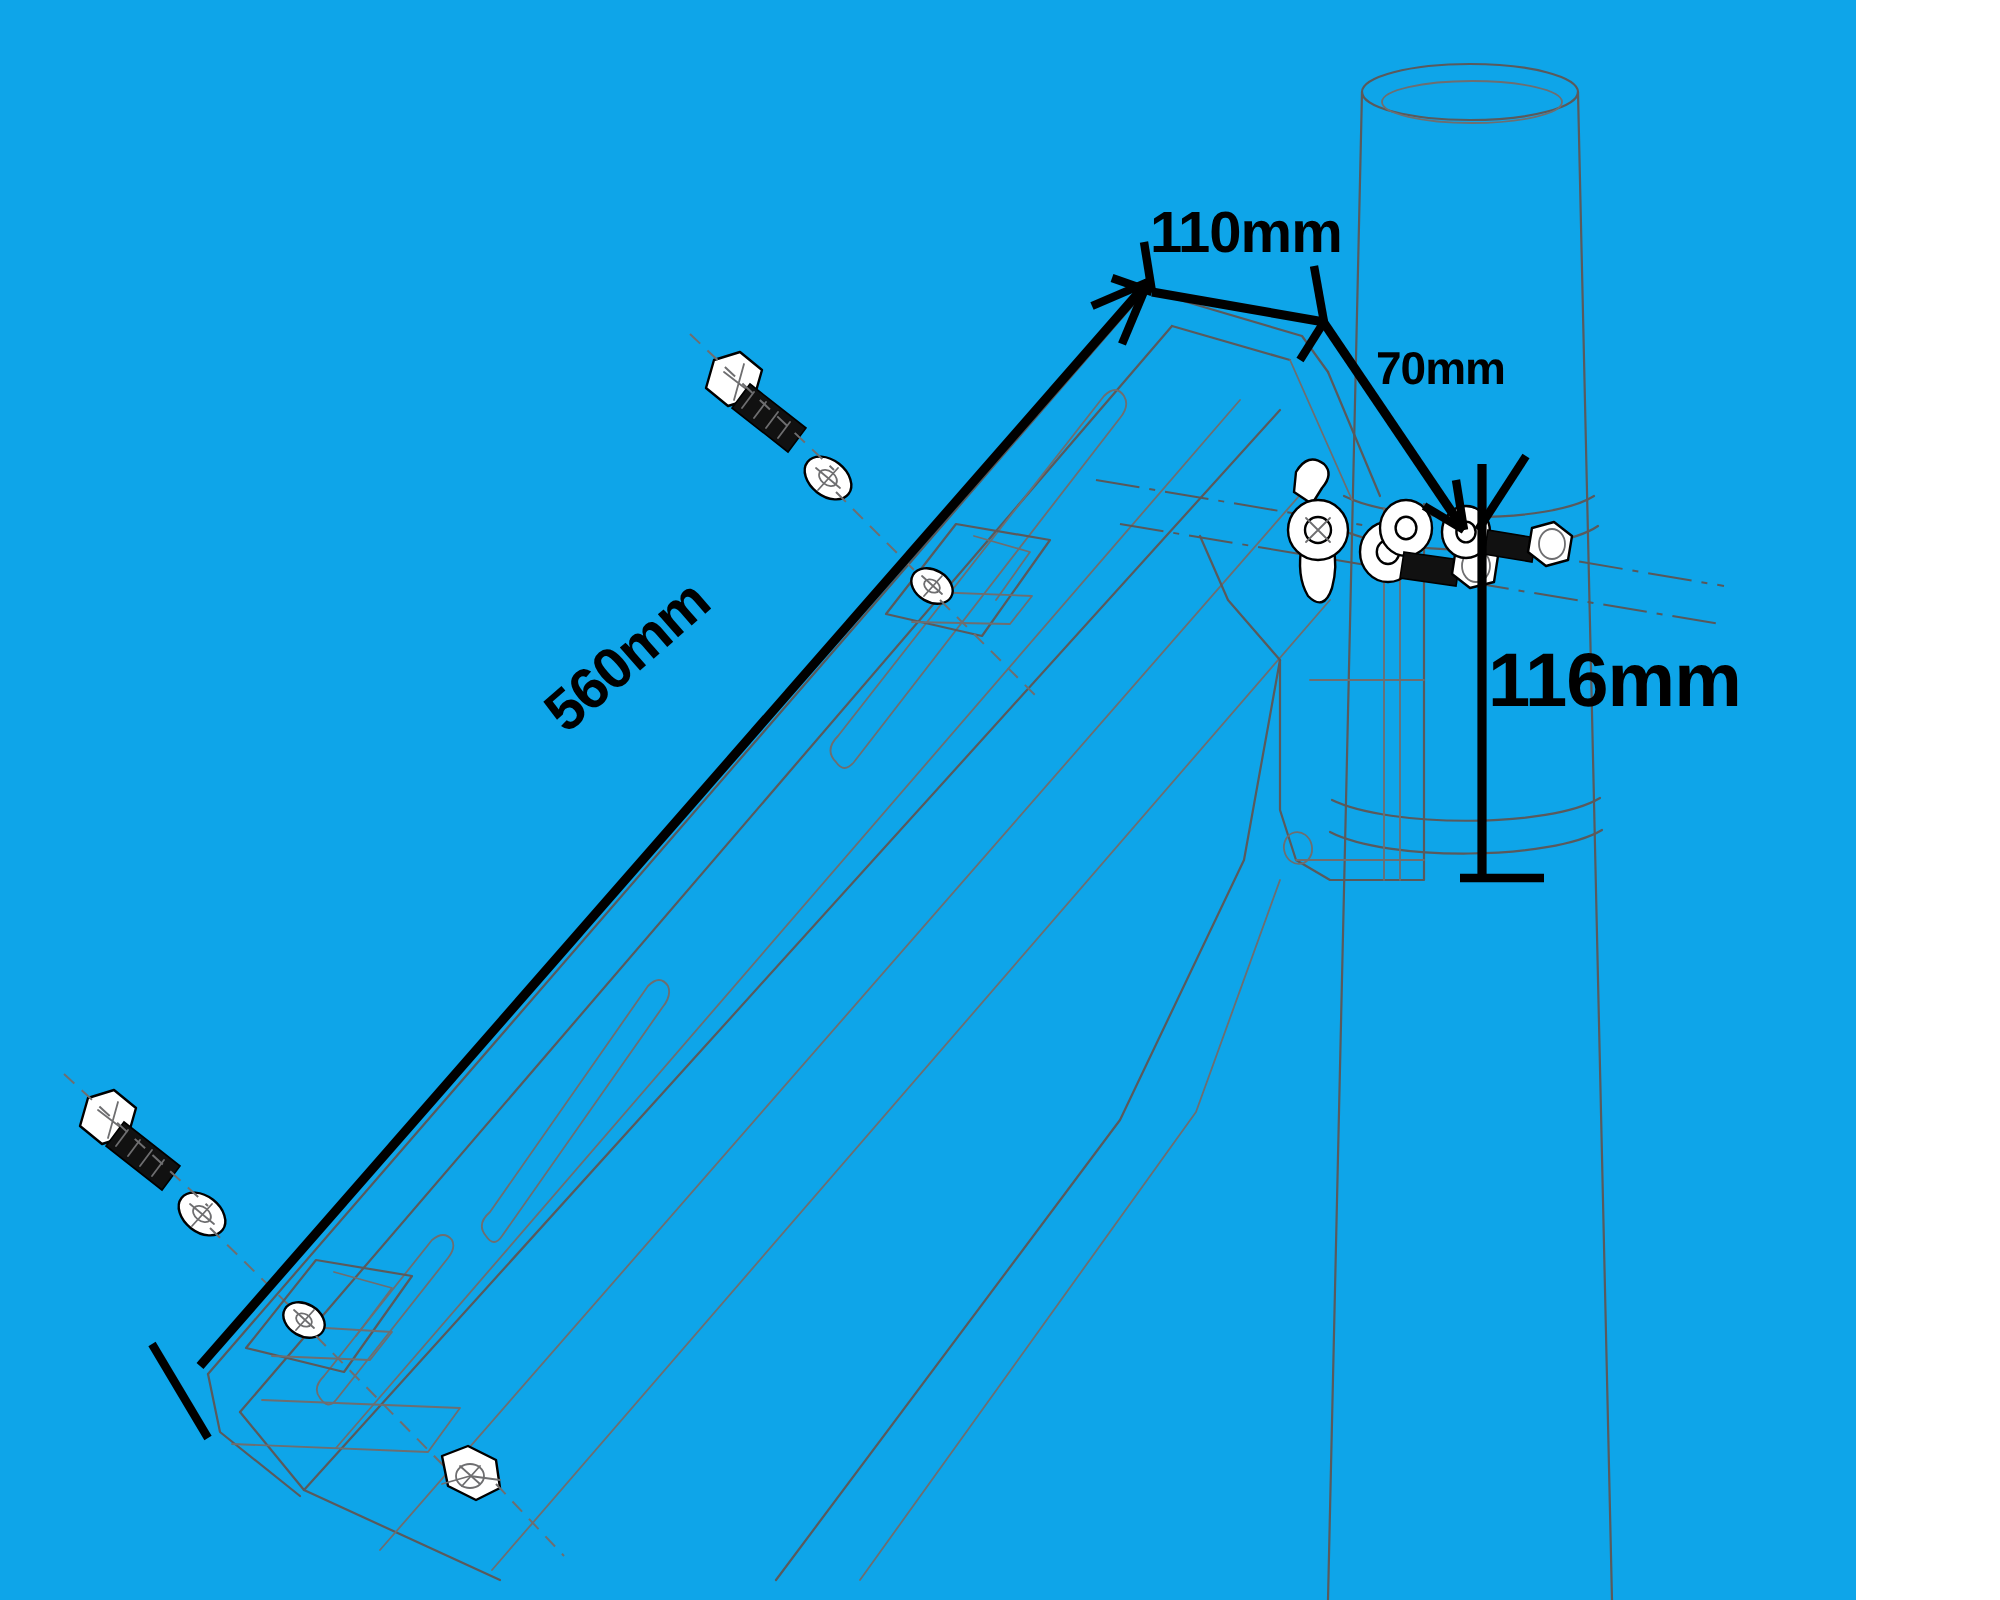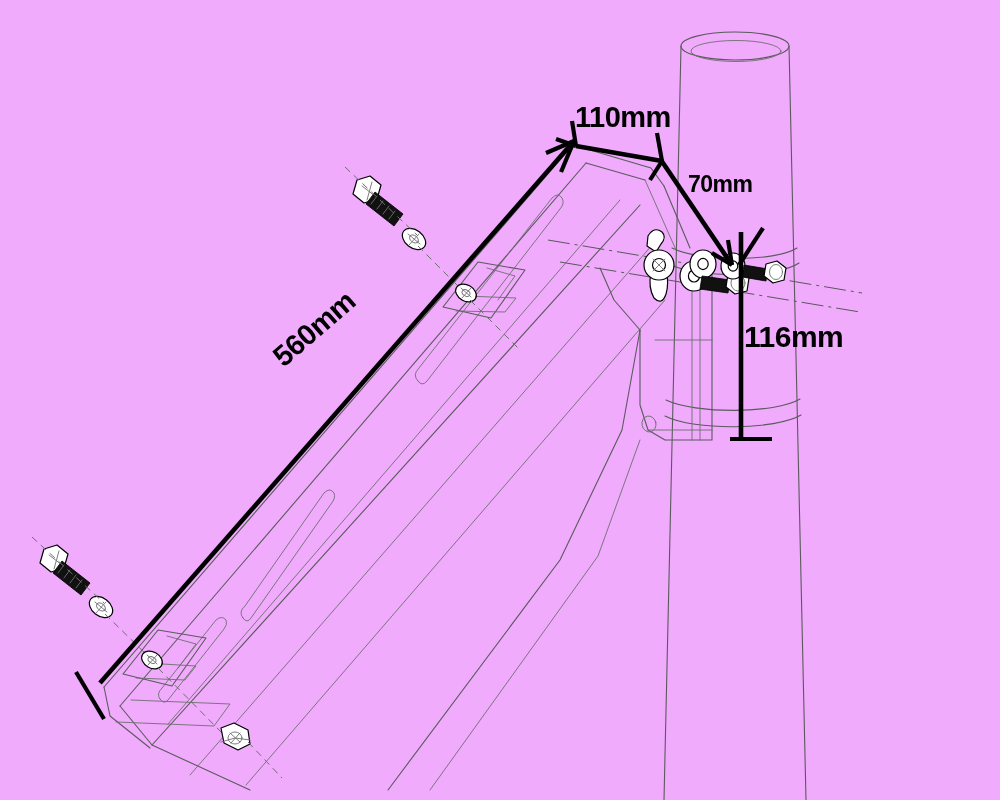--- a/index.html
+++ b/index.html
@@ -1,32 +1,32 @@
 <!DOCTYPE html>
 <html><head>
 <meta charset="utf-8">
 <title>Bracket Assembly Drawing</title>
 <style>
   html,body{margin:0;padding:0;background:#ffffff;}
   body{width:1000px;height:800px;overflow:hidden;
        font-family:"Liberation Sans",sans-serif;}
-  #stage{position:relative;width:1000px;height:800px;background:#f0abfc;}
+  #stage{position:relative;width:928px;height:800px;background:#0ea5e9;}
   svg#drawing{position:absolute;left:0;top:0;width:1000px;height:800px;display:block;}
   .dim-label{
     position:absolute;
     font-family:"Liberation Sans",sans-serif;
     font-weight:bold;
     color:#000;
     white-space:nowrap;
     letter-spacing:-0.5px;
     line-height:1;
   }
   #lbl-110{left:575px;top:103px;font-size:29px;}
   #lbl-70 {left:688px;top:173px;font-size:23px;}
-  #lbl-116{left:744px;top:322px;font-size:30px;}
+  #lbl-116{left:744px;top:322px;font-size:38px;}
   #lbl-560{left:268px;top:350px;font-size:29px;
            transform:rotate(-41deg);transform-origin:left top;}
 </style>
 </head>
 <body>
 
 <div id="stage">
 
 <svg id="drawing" viewBox="0 0 1000 800">
   <defs>

